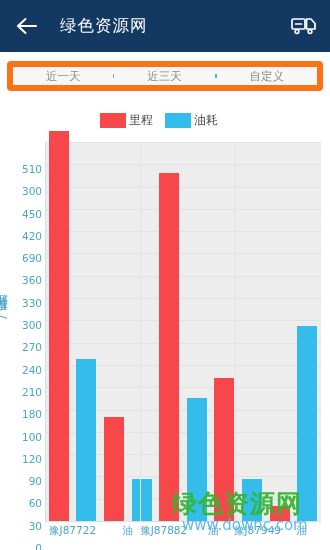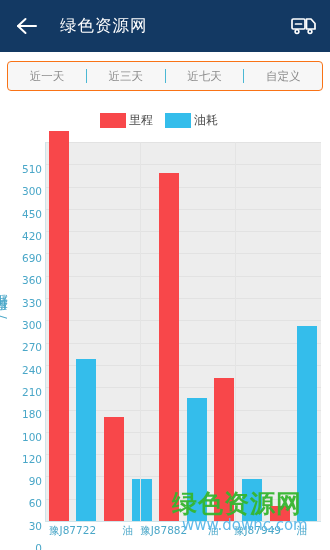--- a/index.html
+++ b/index.html
@@ -34,21 +34,21 @@
     position:absolute; right:12px; top:50%; transform:translateY(-50%);
     width:28px;height:24px;
     display:flex;align-items:center;justify-content:center;
     cursor:pointer;
   }
 
   
   .filterwrap{
     margin:9px 7px 0 7px;
     height:30px;
-    border:1px solid #f97316;
+    border:6px solid #f97316;
     border-radius:4px;
     background:#f7f7f7;
     display:flex;
     align-items:stretch;
     overflow:hidden;
   }
   .filter-item{
     flex:1;
     display:flex;align-items:center;justify-content:center;
     font-size:11.5px;
@@ -197,21 +197,20 @@
       <circle cx="19" cy="15.6" r="1.9" fill="none" stroke="#ffffff" stroke-width="1.6"></circle>
     </svg>
   </div>
 </div>
 
 <div class="filterwrap">
   <div class="filter-item">近一天</div>
   <div class="filter-sep"></div>
   <div class="filter-item">近三天</div>
   <div class="filter-sep"></div>
-  <div class="filter-item">近七天</div>
   <div class="filter-sep"></div>
   <div class="filter-item">自定义</div>
 </div>
 
 <div class="chart">
 
   <div class="legend">
     <div class="legend-item">
       <span class="legend-swatch" id="sw0" style="background: rgb(248, 71, 74);"></span>
       <span class="legend-text">里程</span>

